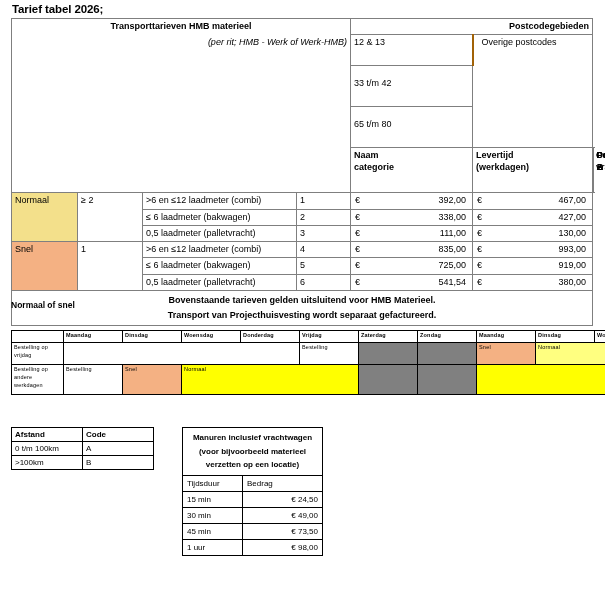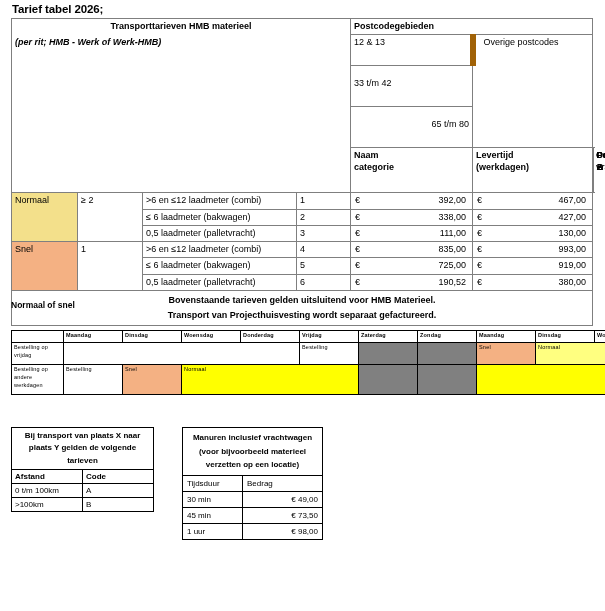--- a/index.html
+++ b/index.html
@@ -32,22 +32,22 @@
     line-height:1.25;
   }
   .c-name{width:66px;}
   .c-lead{width:65px;}
   .c-omv{width:154px;}
   .c-code{width:54px;}
   .c-a{width:122px;}
   .c-b{width:120px;}
 
   .hdr-main{text-align:center;font-weight:bold;font-size:10px;padding-top:4px;}
-  .hdr-sub{text-align:left;font-style:italic;font-weight:bold;font-size:8.5px;padding-bottom:3px;}
-  .hdr-pc{text-align:left;font-weight:bold;font-size:10px;padding-top:4px;padding-bottom:2px;}
+  .hdr-sub{text-align:right;font-style:italic;font-weight:normal;font-size:8.5px;padding-bottom:3px;}
+  .hdr-pc{text-align:right;font-weight:bold;font-size:10px;padding-top:4px;padding-bottom:2px;}
   .pc-cell{font-size:9px;height:26px;}
 
   .colhead{font-weight:bold;font-size:9.5px;vertical-align:top;}
   .green{background:#92d050;}
   .blue{background:#00b0f0;}
   .yellowcat{background:#f3e08b;}
   .salmoncat{background:#f4b183;}
   .cellmoney{position:relative;}
   .cellmoney .sym{position:absolute;left:4px;top:2px;}
   .cellmoney .val{display:block;text-align:right;padding-right:3px;}
@@ -129,28 +129,28 @@
       </colgroup>
       <tbody>
 
         <tr>
           <td colspan="4" class="hdr-main" style="border-bottom:none;">Transporttarieven HMB materieel</td>
           <td colspan="2" class="hdr-pc">Postcodegebieden</td>
         </tr>
 
         <tr>
           <td colspan="4" rowspan="4" class="hdr-sub" style="border-top:none;vertical-align:top;">(per rit; HMB - Werk of Werk-HMB)</td>
-          <td class="pc-cell" style="border-right:6px solid #a16207;width:61px;">12 &amp; 13</td>
+          <td class="pc-cell" style="border-right:2px solid #a16207;width:61px;">12 &amp; 13</td>
           <td class="pc-cell" rowspan="3" style="vertical-align:top;padding-left:8px;">Overige postcodes</td>
         </tr>
         <tr>
           <td class="pc-cell" style="padding-top:12px;margin-left:42px;">33 t/m 42</td>
         </tr>
         <tr>
-          <td class="pc-cell" style="padding-top:12px;text-align:right;">65 t/m 80</td>
+          <td class="pc-cell" style="padding-top:12px;">65 t/m 80</td>
         </tr>
 
         <tr>
           <td class="colhead" style="height:40px;">
             <span>Naam</span><br>
             <span>categorie</span>
           </td>
           <td class="colhead">
             <span>Levertijd</span><br>
             <span>(werkdagen)</span>
@@ -224,21 +224,21 @@
           <td class="cellmoney">
             <span class="sym">€</span>
             <span class="val">919,00</span>
           </td>
         </tr>
         <tr>
           <td>0,5 laadmeter (palletvracht)</td>
           <td>6</td>
           <td class="cellmoney">
             <span class="sym">€</span>
-            <span class="val">190,52</span>
+            <span class="val">541,54</span>
           </td>
           <td class="cellmoney">
             <span class="sym">€</span>
             <span class="val">380,00</span>
           </td>
         </tr>
 
         <tr>
           <td colspan="6" class="footnote">
             <div>Bovenstaande tarieven gelden uitsluitend voor HMB Materieel.</div>
@@ -304,23 +304,20 @@
   </div>
 
   <div class="bl-wrap">
     <table class="blt">
       <colgroup>
           <col class="bl-c1">
           <col class="bl-c2">
         </colgroup>
       <tbody>
         <tr>
-          <td colspan="2" class="blt-title">Bij transport van plaats X naar plaats Y gelden de volgende tarieven</td>
-        </tr>
-        <tr>
           <td class="blt-head">Afstand</td>
           <td class="blt-head">Code</td>
         </tr>
         <tr>
           <td>0 t/m 100km</td>
           <td>A</td>
         </tr>
         <tr>
           <td>&gt;100km</td>
           <td>B</td>
@@ -337,20 +334,24 @@
         </colgroup>
       <tbody>
         <tr>
           <td colspan="2" class="brt-title">Manuren inclusief vrachtwagen (voor bijvoorbeeld materieel verzetten op een locatie)</td>
         </tr>
         <tr>
           <td>Tijdsduur</td>
           <td>Bedrag</td>
         </tr>
         <tr>
+          <td>15 min</td>
+          <td class="money-r">€ 24,50</td>
+        </tr>
+        <tr>
           <td>30 min</td>
           <td class="money-r">€ 49,00</td>
         </tr>
         <tr>
           <td>45 min</td>
           <td class="money-r">€ 73,50</td>
         </tr>
         <tr>
           <td>1 uur</td>
           <td class="money-r">€ 98,00</td>

